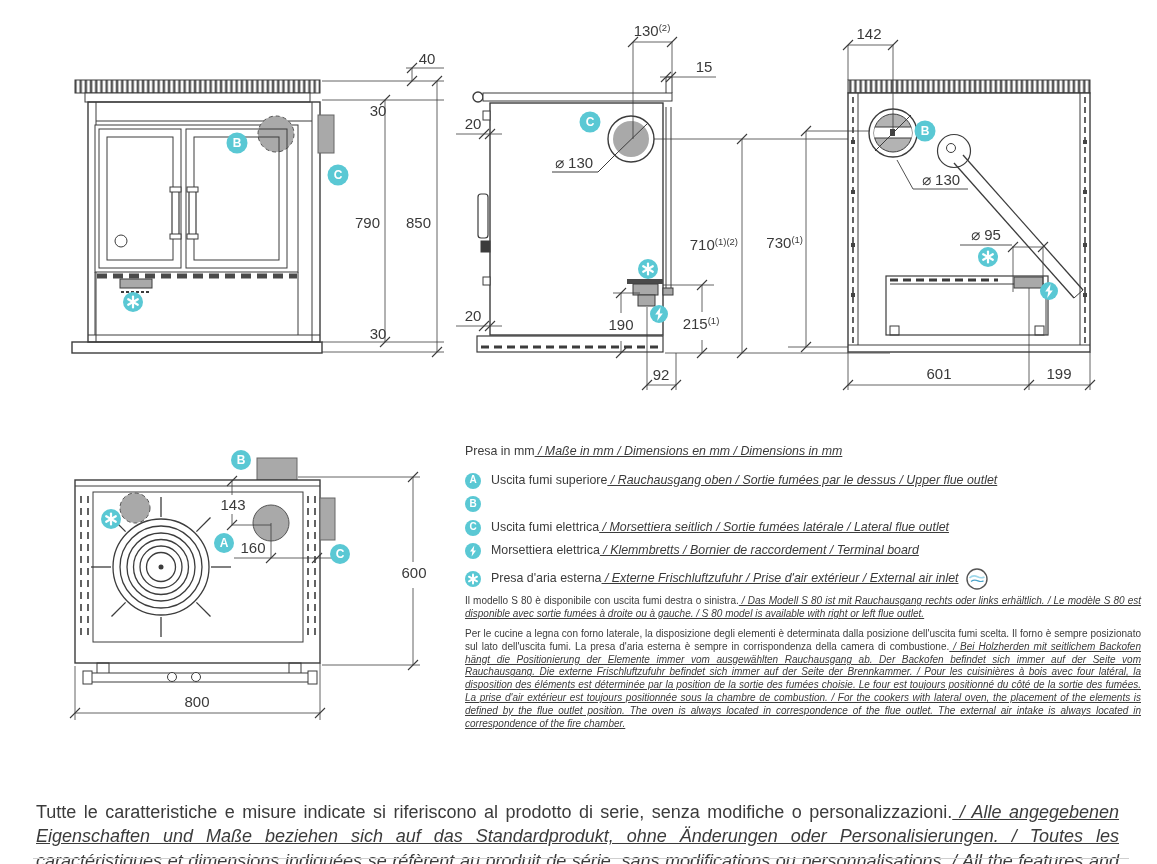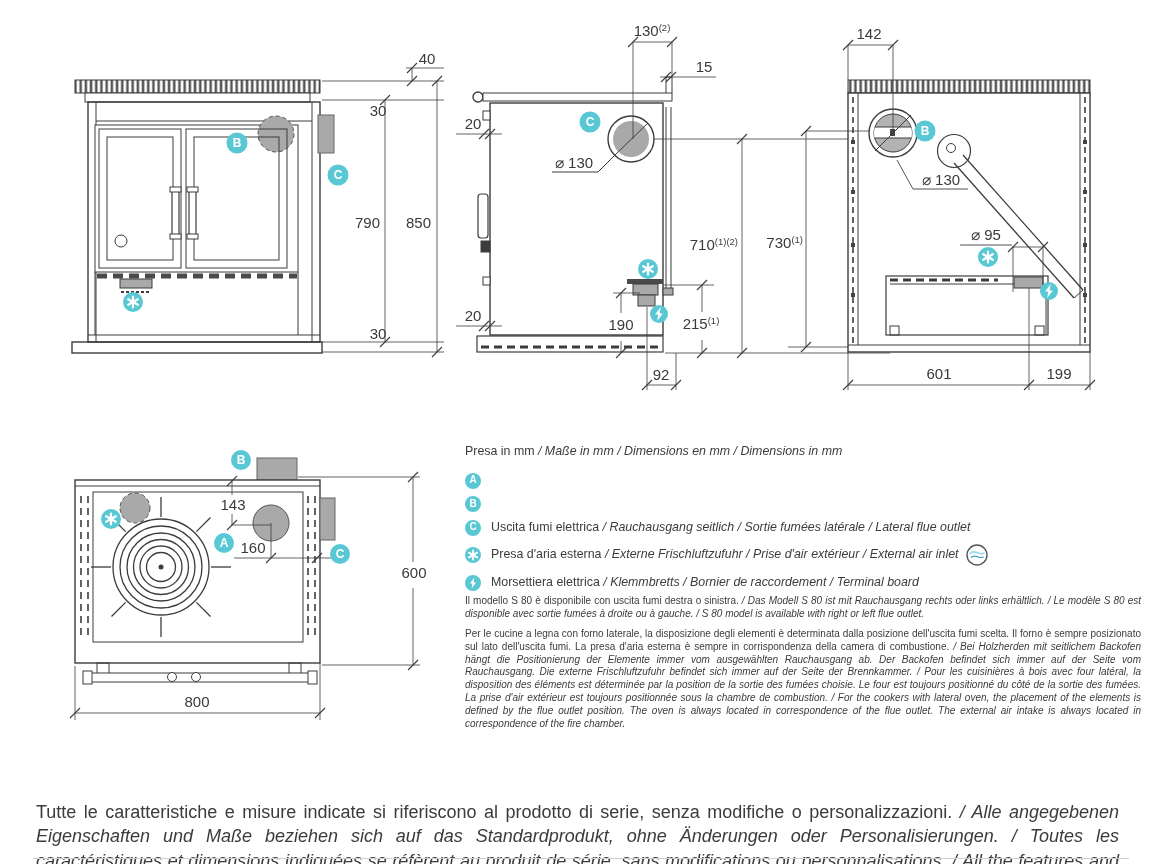--- a/index.html
+++ b/index.html
@@ -14,21 +14,21 @@
 
   .legend { position:absolute; left:465px; top:444px; width:678px; font-size:12.4px; line-height:1.25; }
   .legend-title { margin-bottom:13px; }
   .lrow { display:flex; align-items:center; gap:10px; margin-bottom:7.5px; }
   .badge {
     flex:0 0 16px; width:16px; height:16px; border-radius:50%;
     background:#5ac8d4; color:#ffffff; font-size:10px; font-weight:bold;
     display:flex; align-items:center; justify-content:center;
   }
   .badge svg { display:block; }
-  .it { font-style:italic; }
+  .it { font-style:italic;text-decoration:underline; }
   .airbadge { display:inline-block; vertical-align:middle; margin-left:6px; }
   .airbadge svg { display:block; }
 
   .paras { position:absolute; left:465px; top:595px; width:676px; font-size:10px; line-height:1.29; text-align:justify; }
   .paras p { margin:0 0 7px 0; }
 
   .footer { position:absolute; left:36px; top:800px; width:1083px; font-size:18px; line-height:1.35; text-align:justify; font-style:normal; }
   .bottom-rule { position:absolute; left:33px; top:858px; width:1096px; height:1px; background:#cfcfcf; }
 </style>
 </head>
@@ -387,56 +387,57 @@
   </g>
 </svg>
 
 <div class="legend">
   <div class="legend-title"><span>Presa in mm</span><span class="it"> / Maße in mm / Dimensions en mm / Dimensions in mm</span></div>
 
   <div class="lrow">
     <span class="badge">
         <span>A</span>
       </span>
+    <span><span>Uscita fumi superiore</span><span class="it"> / Rauchausgang oben  / Sortie fumées par le dessus / Upper flue outlet</span></span>
   </div>
   <div class="lrow">
     <span class="badge">
         <span>B</span>
       </span>
   </div>
   <div class="lrow">
     <span class="badge">
         <span>C</span>
       </span>
-    <span><span>Uscita fumi elettrica</span><span class="it"> / Rauchausgang seitlich  / Sortie fumées latérale / Lateral flue outlet</span></span>
+    <span><span>Uscita fumi elettrica</span><span class="it"> / Morsettiera seitlich  / Sortie fumées latérale / Lateral flue outlet</span></span>
+  </div>
+  <div class="lrow">
+    <span class="badge">
+        <svg width="12" height="12" viewBox="-6 -6 12 12">
+          <path d="M1.3,-5.6 L-3,0.5 L-0.6,0.5 L-1.4,5.6 L3,-0.5 L0.6,-0.5 Z" fill="#ffffff"></path>
+        </svg>
+      </span>
+    <span><span>Morsettiera elettrica</span><span class="it"> / Klemmbretts / Bornier de raccordement / Terminal board</span></span>
   </div>
   <div class="lrow">
     <span class="badge">
         <svg width="12" height="12" viewBox="-6 -6 12 12">
           <g stroke="#ffffff" stroke-width="2" stroke-linecap="round">
             <line x1="0" y1="-4.6" x2="0" y2="4.6"></line>
             <line x1="-4" y1="-2.3" x2="4" y2="2.3"></line>
             <line x1="-4" y1="2.3" x2="4" y2="-2.3"></line>
           </g>
         </svg>
       </span>
     <span><span>Presa d'aria esterna</span><span class="it"> / Externe Frischluftzufuhr / Prise d'air extérieur / External air inlet</span><span class="airbadge"><svg width="24" height="24" viewBox="0 0 24 24">
             <circle cx="12" cy="12" r="10" fill="#ffffff" stroke="#555555" stroke-width="1.4"></circle>
             <path d="M4.5 11 q3.5 -3.5 8 -1.2 q3.5 1.8 7 .2" stroke="#9fd8ea" fill="none" stroke-width="1.7"></path>
             <path d="M6 14.5 q3 -2.2 7 -.6 q3 1.2 5.5 0" stroke="#4aa3c9" fill="none" stroke-width="1.2"></path>
           </svg></span></span>
   </div>
-  <div class="lrow">
-    <span class="badge">
-        <svg width="12" height="12" viewBox="-6 -6 12 12">
-          <path d="M1.3,-5.6 L-3,0.5 L-0.6,0.5 L-1.4,5.6 L3,-0.5 L0.6,-0.5 Z" fill="#ffffff"></path>
-        </svg>
-      </span>
-    <span><span>Morsettiera elettrica</span><span class="it"> / Klemmbretts / Bornier de raccordement / Terminal board</span></span>
-  </div>
 </div>
 
 <div class="paras">
   <p><span>Il modello S 80 è disponibile con uscita fumi destra o sinistra.</span><span class="it"> / Das Modell S 80 ist mit Rauchausgang rechts oder links erhältlich. / Le modèle S 80 est disponible avec sortie fumées à droite ou à gauche. / S 80 model is available with right or left flue outlet.</span></p>
   <p><span>Per le cucine a legna con forno laterale, la disposizione degli elementi è determinata dalla posizione dell'uscita fumi scelta. Il forno è sempre posizionato sul lato dell'uscita fumi. La presa d'aria esterna è sempre in corrispondenza della camera di combustione.</span><span class="it"> / Bei Holzherden mit seitlichem Backofen hängt die Positionierung der Elemente immer vom ausgewählten Rauchausgang ab. Der Backofen befindet sich immer auf der Seite vom Rauchausgang. Die externe Frischluftzufuhr befindet sich immer auf der Seite der Brennkammer. / Pour les cuisinières à bois avec four latéral, la disposition des éléments est déterminée par la position de la sortie des fumées choisie. Le four est toujours positionné du côté de la sortie des fumées. La prise d'air extérieur est toujours positionnée sous la chambre de combustion. / For the cookers with lateral oven, the placement of the elements is defined by the flue outlet position. The oven is always located in correspondence of the flue outlet. The external air intake is always located in correspondence of the fire chamber.</span></p>
 </div>
 
 <div class="footer">
   <span>Tutte le caratteristiche e misure indicate si riferiscono al prodotto di serie, senza modifiche o personalizzazioni.</span><span class="it"> / Alle angegebenen Eigenschaften und Maße beziehen sich auf das Standardprodukt, ohne Änderungen oder Personalisierungen. / Toutes les caractéristiques et dimensions indiquées se réfèrent au produit de série, sans modifications ou personnalisations. / All the features and dimensions indicated refer to the standard product, without modifications or customizations</span>
 </div>

